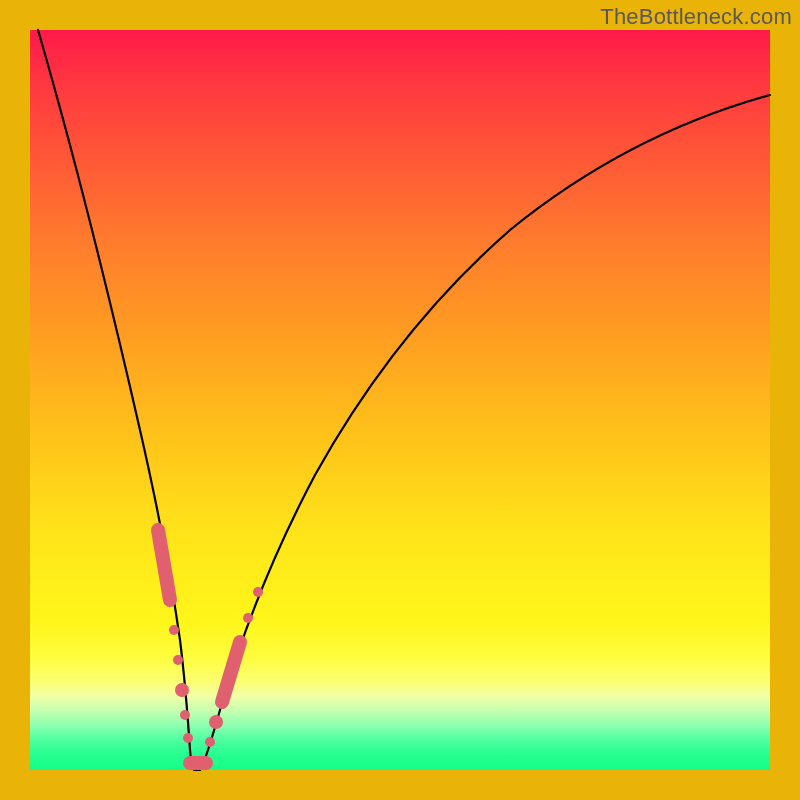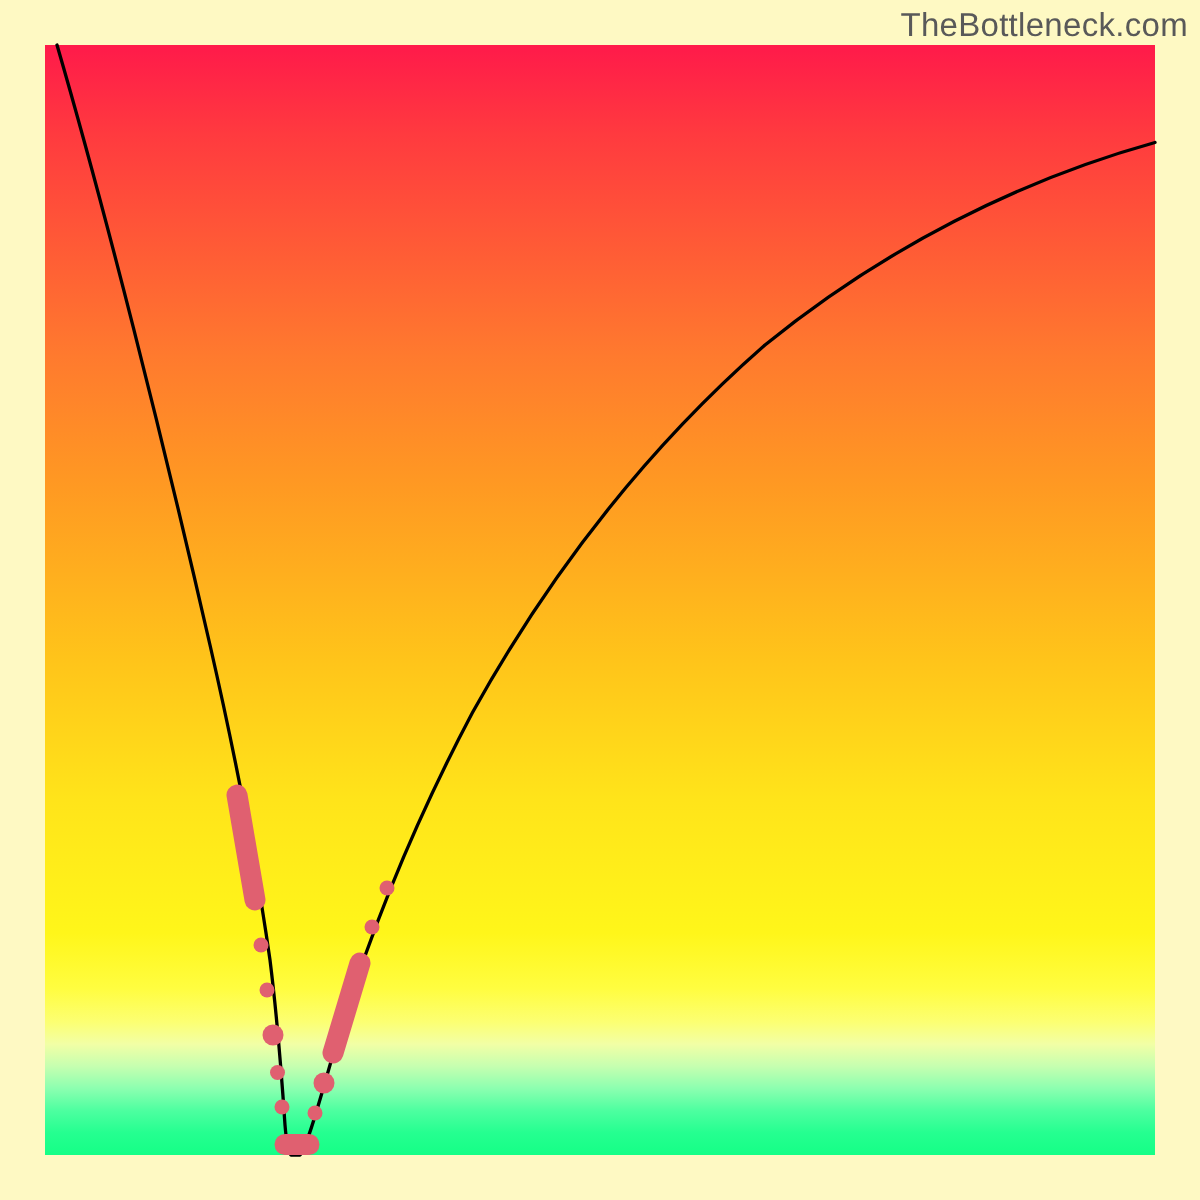--- a/index.html
+++ b/index.html
@@ -10,21 +10,21 @@
     overflow: hidden;
     background: #000;
     font-family: Arial, Helvetica, sans-serif;
   }
   .frame {
     position: absolute;
     left: 0;
     right: 0;
     top: 0;
     bottom: 0;
-    background: #fef9c3;
+    background: #eab308;
   }
   .plot {
     position: absolute;
     left: 30px;
     top: 30px;
     width: 740px;
     height: 740px;
     
     background: linear-gradient(
       to bottom,

